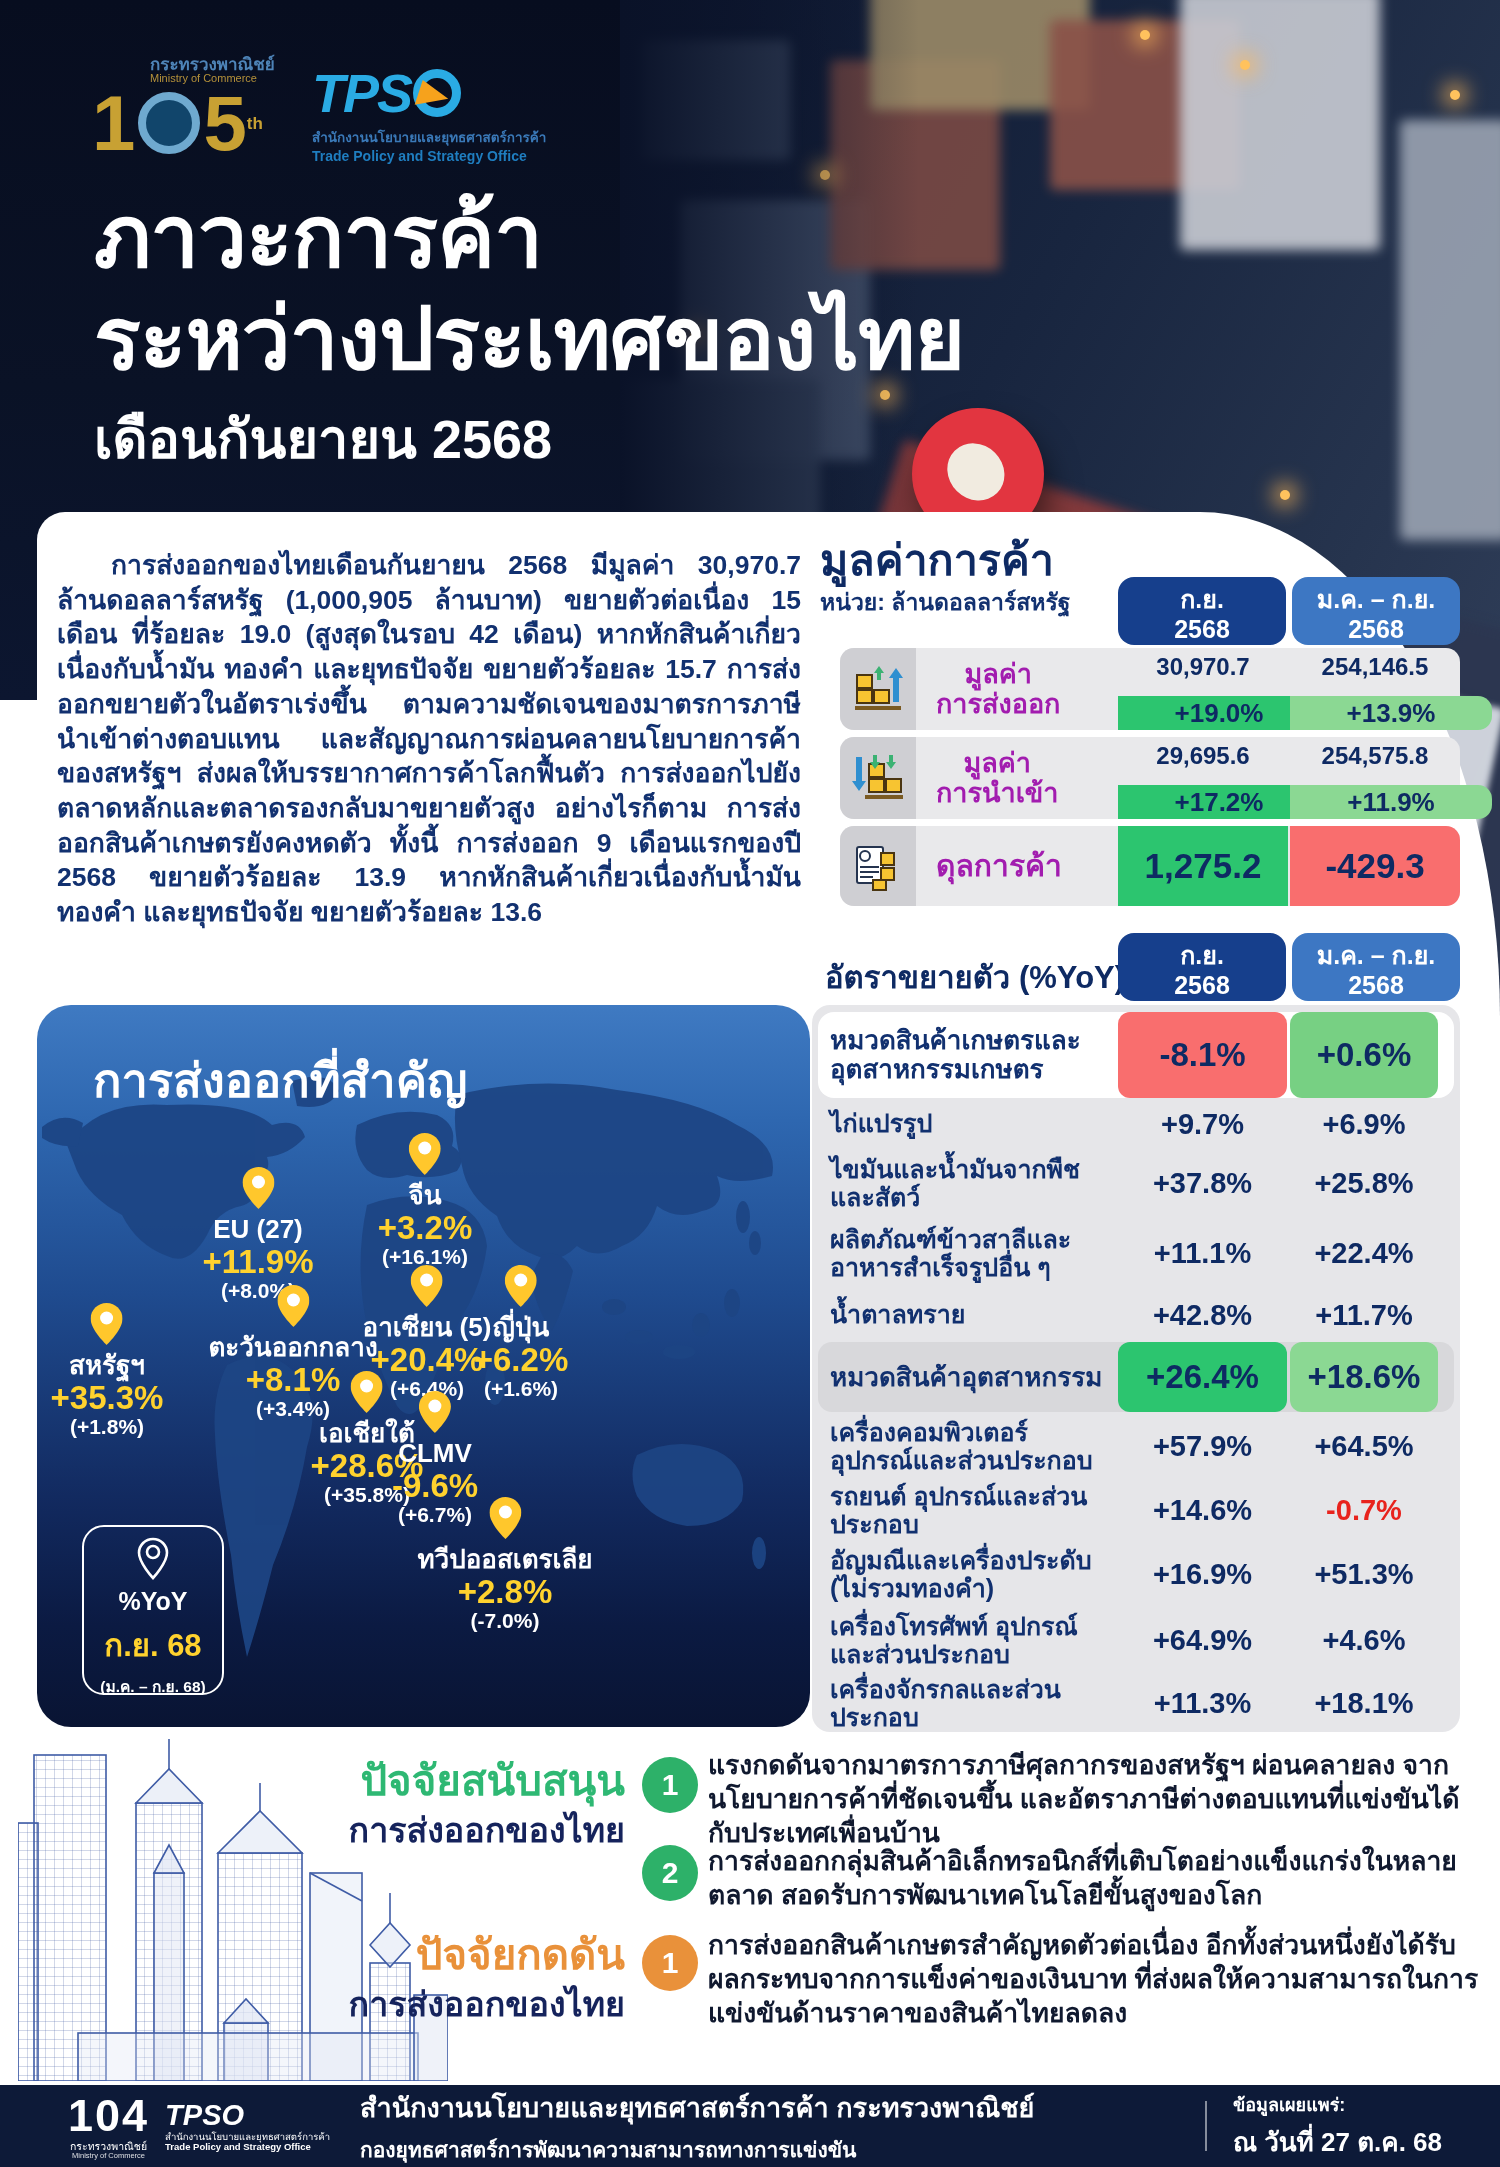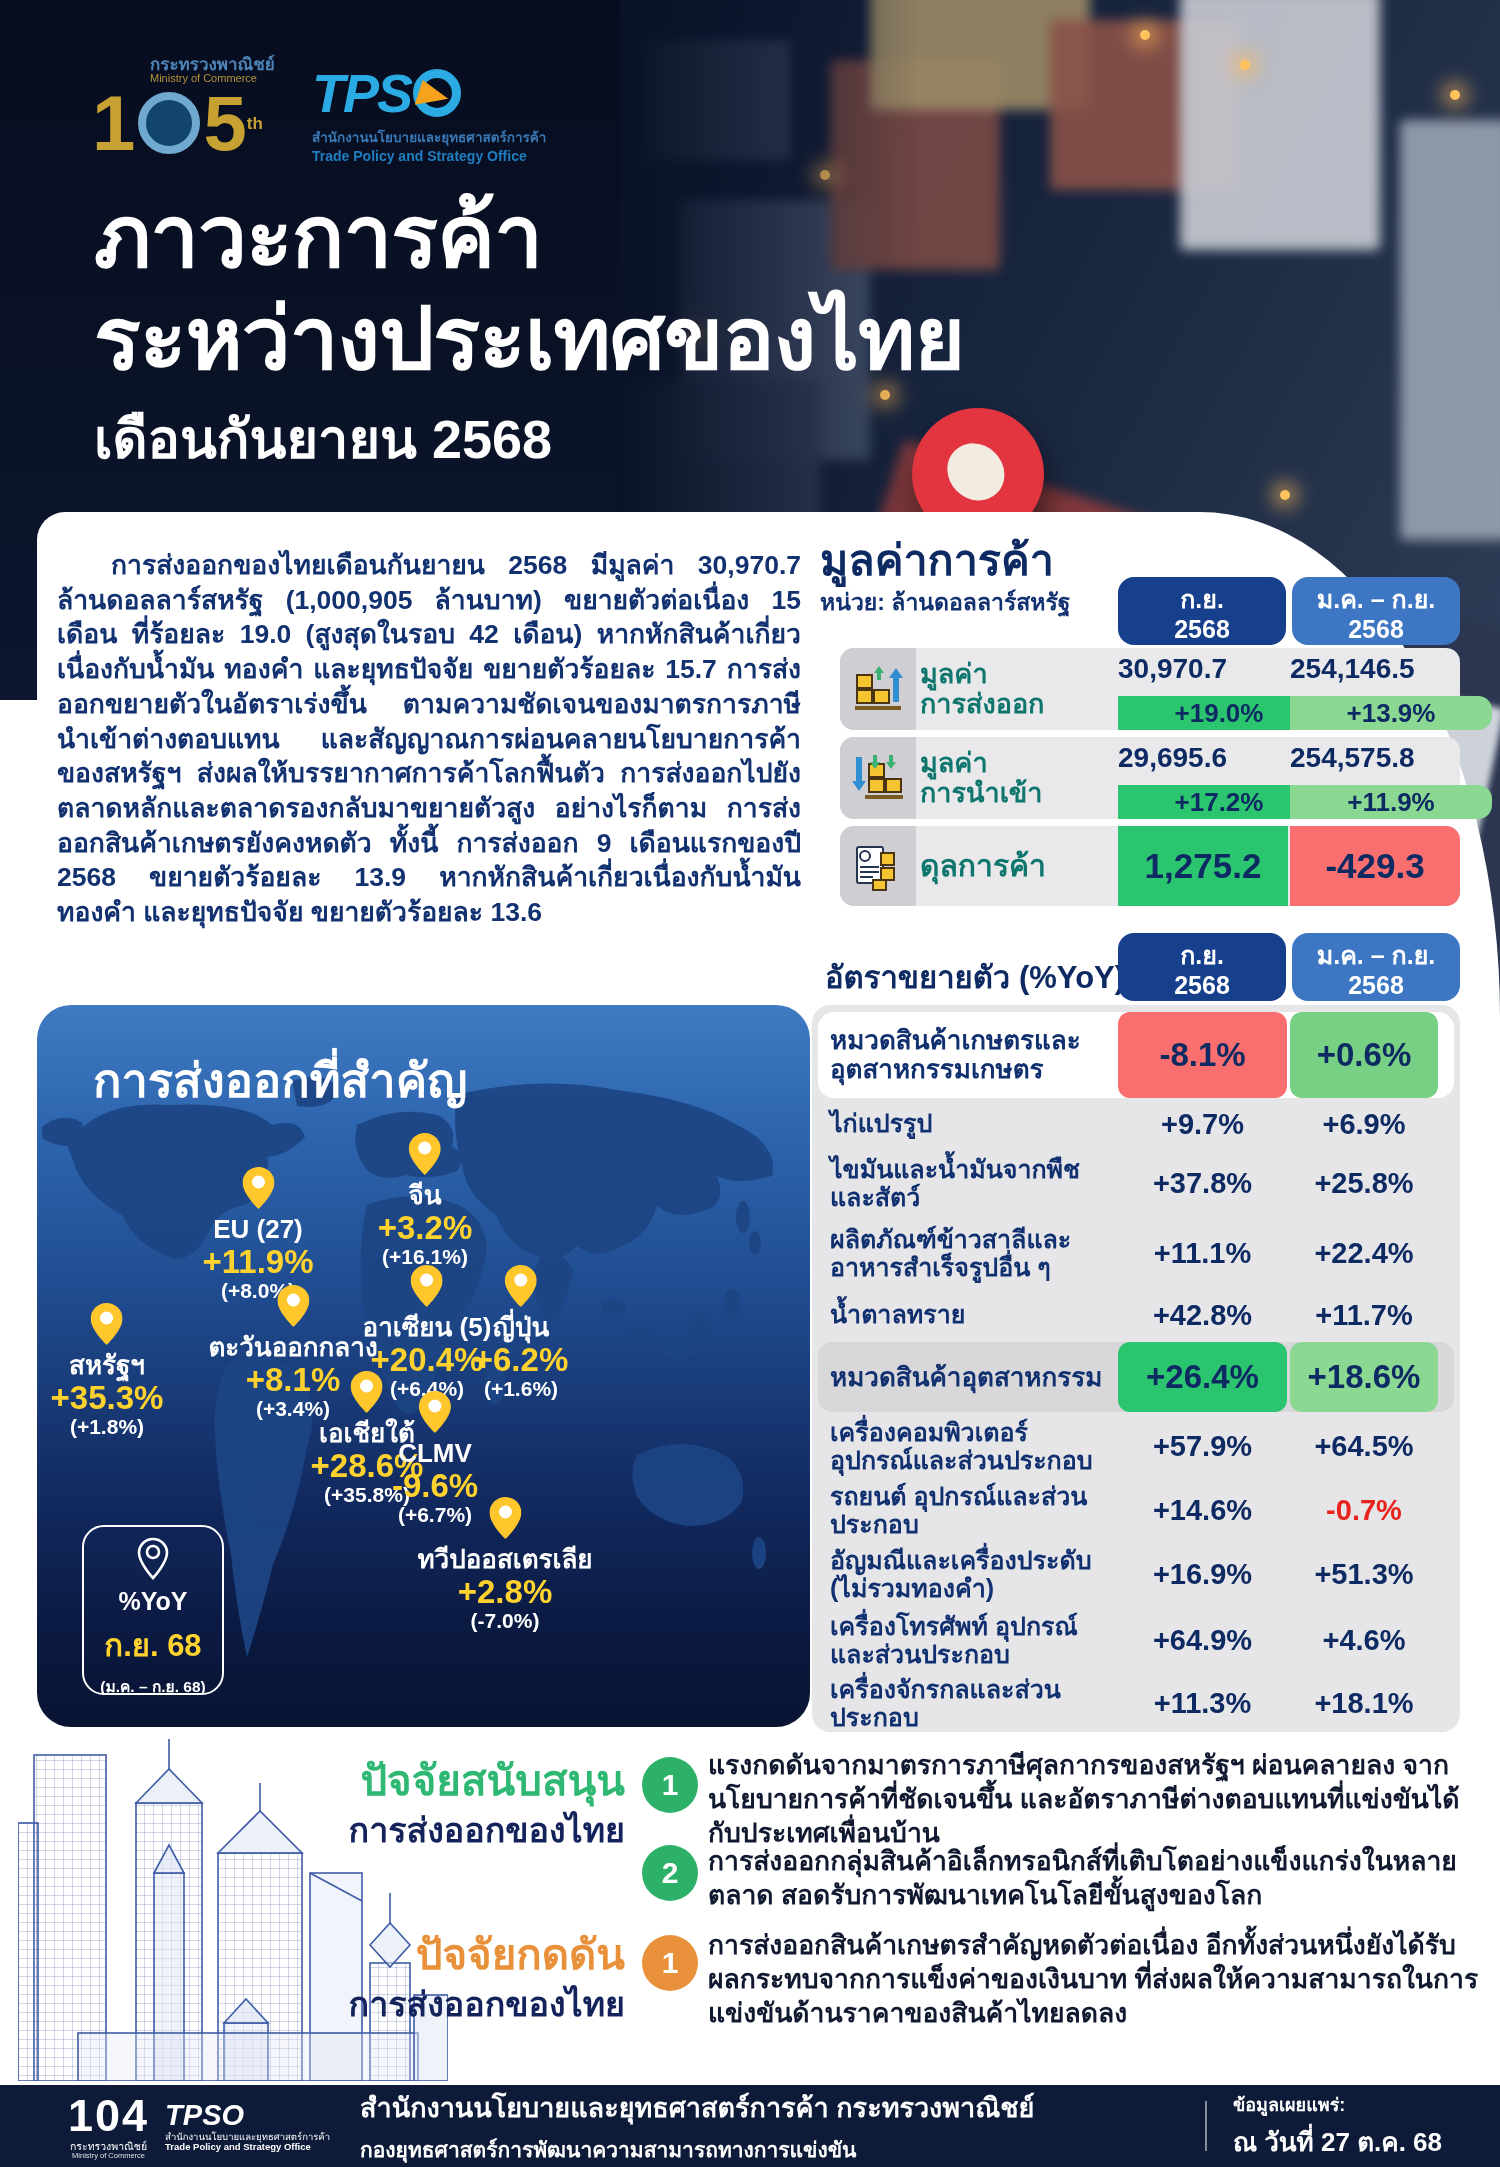--- a/index.html
+++ b/index.html
@@ -46,23 +46,23 @@
          color:#123170;font-weight:700;text-align:justify;text-indent:54px;}
   
   .tv-title{position:absolute;left:820px;top:526px;font-size:43px;font-weight:800;color:#0e2a63;}
   .tv-unit{position:absolute;left:820px;top:584px;font-size:23px;font-weight:700;color:#123170;}
   .pill{position:absolute;width:168px;height:68px;border-radius:16px;color:#fff;text-align:center;
         font-weight:700;font-size:25px;line-height:1.2;padding-top:7px;box-sizing:border-box;z-index:4;}
   .pill.dark{background:#163f8c}.pill.mid{background:#3d77c3}
   .trow{position:absolute;left:840px;width:620px;background:#e9e9eb;border-radius:14px;}
   .ticon{position:absolute;left:0;top:0;bottom:0;width:76px;background:#cfcfd3;border-radius:14px 0 0 14px;
          display:flex;align-items:center;justify-content:center;}
-  .tlabel{position:absolute;left:80px;top:50%;transform:translateY(-50%);font-size:27px;font-weight:800;
-          color:#0f766e;line-height:1.12;}
-  .tval{position:absolute;top:5px;width:170px;font-size:28px;font-weight:800;color:#0e2a63;}
+  .tlabel{position:absolute;left:96px;top:50%;transform:translateY(-50%);font-size:27px;font-weight:800;
+          color:#a21caf;line-height:1.12;text-align:center;}
+  .tval{position:absolute;top:5px;width:170px;text-align:center;font-size:24px;font-weight:800;color:#0e2a63;}
   .tpct{position:absolute;bottom:0;height:34px;width:202px;display:flex;align-items:center;justify-content:center;
         font-size:26px;font-weight:800;color:#0e2a63;}
   .cm{left:278px}.cy{left:450px}
   .green{background:#2cc56f}.lgreen{background:#8bd893}.redbg{background:#f96e6e}
   .tbig{position:absolute;top:0;bottom:0;width:170px;display:flex;align-items:center;justify-content:center;
         font-size:35px;font-weight:800;color:#0e2a63;}
   .rr{border-radius:0 14px 14px 0;}
   
   .gr-label{position:absolute;left:825px;top:952px;font-size:31px;font-weight:800;color:#0e2a63;}
   .gpanel{position:absolute;left:812px;top:1005px;width:648px;height:727px;background:#e6e6e9;

